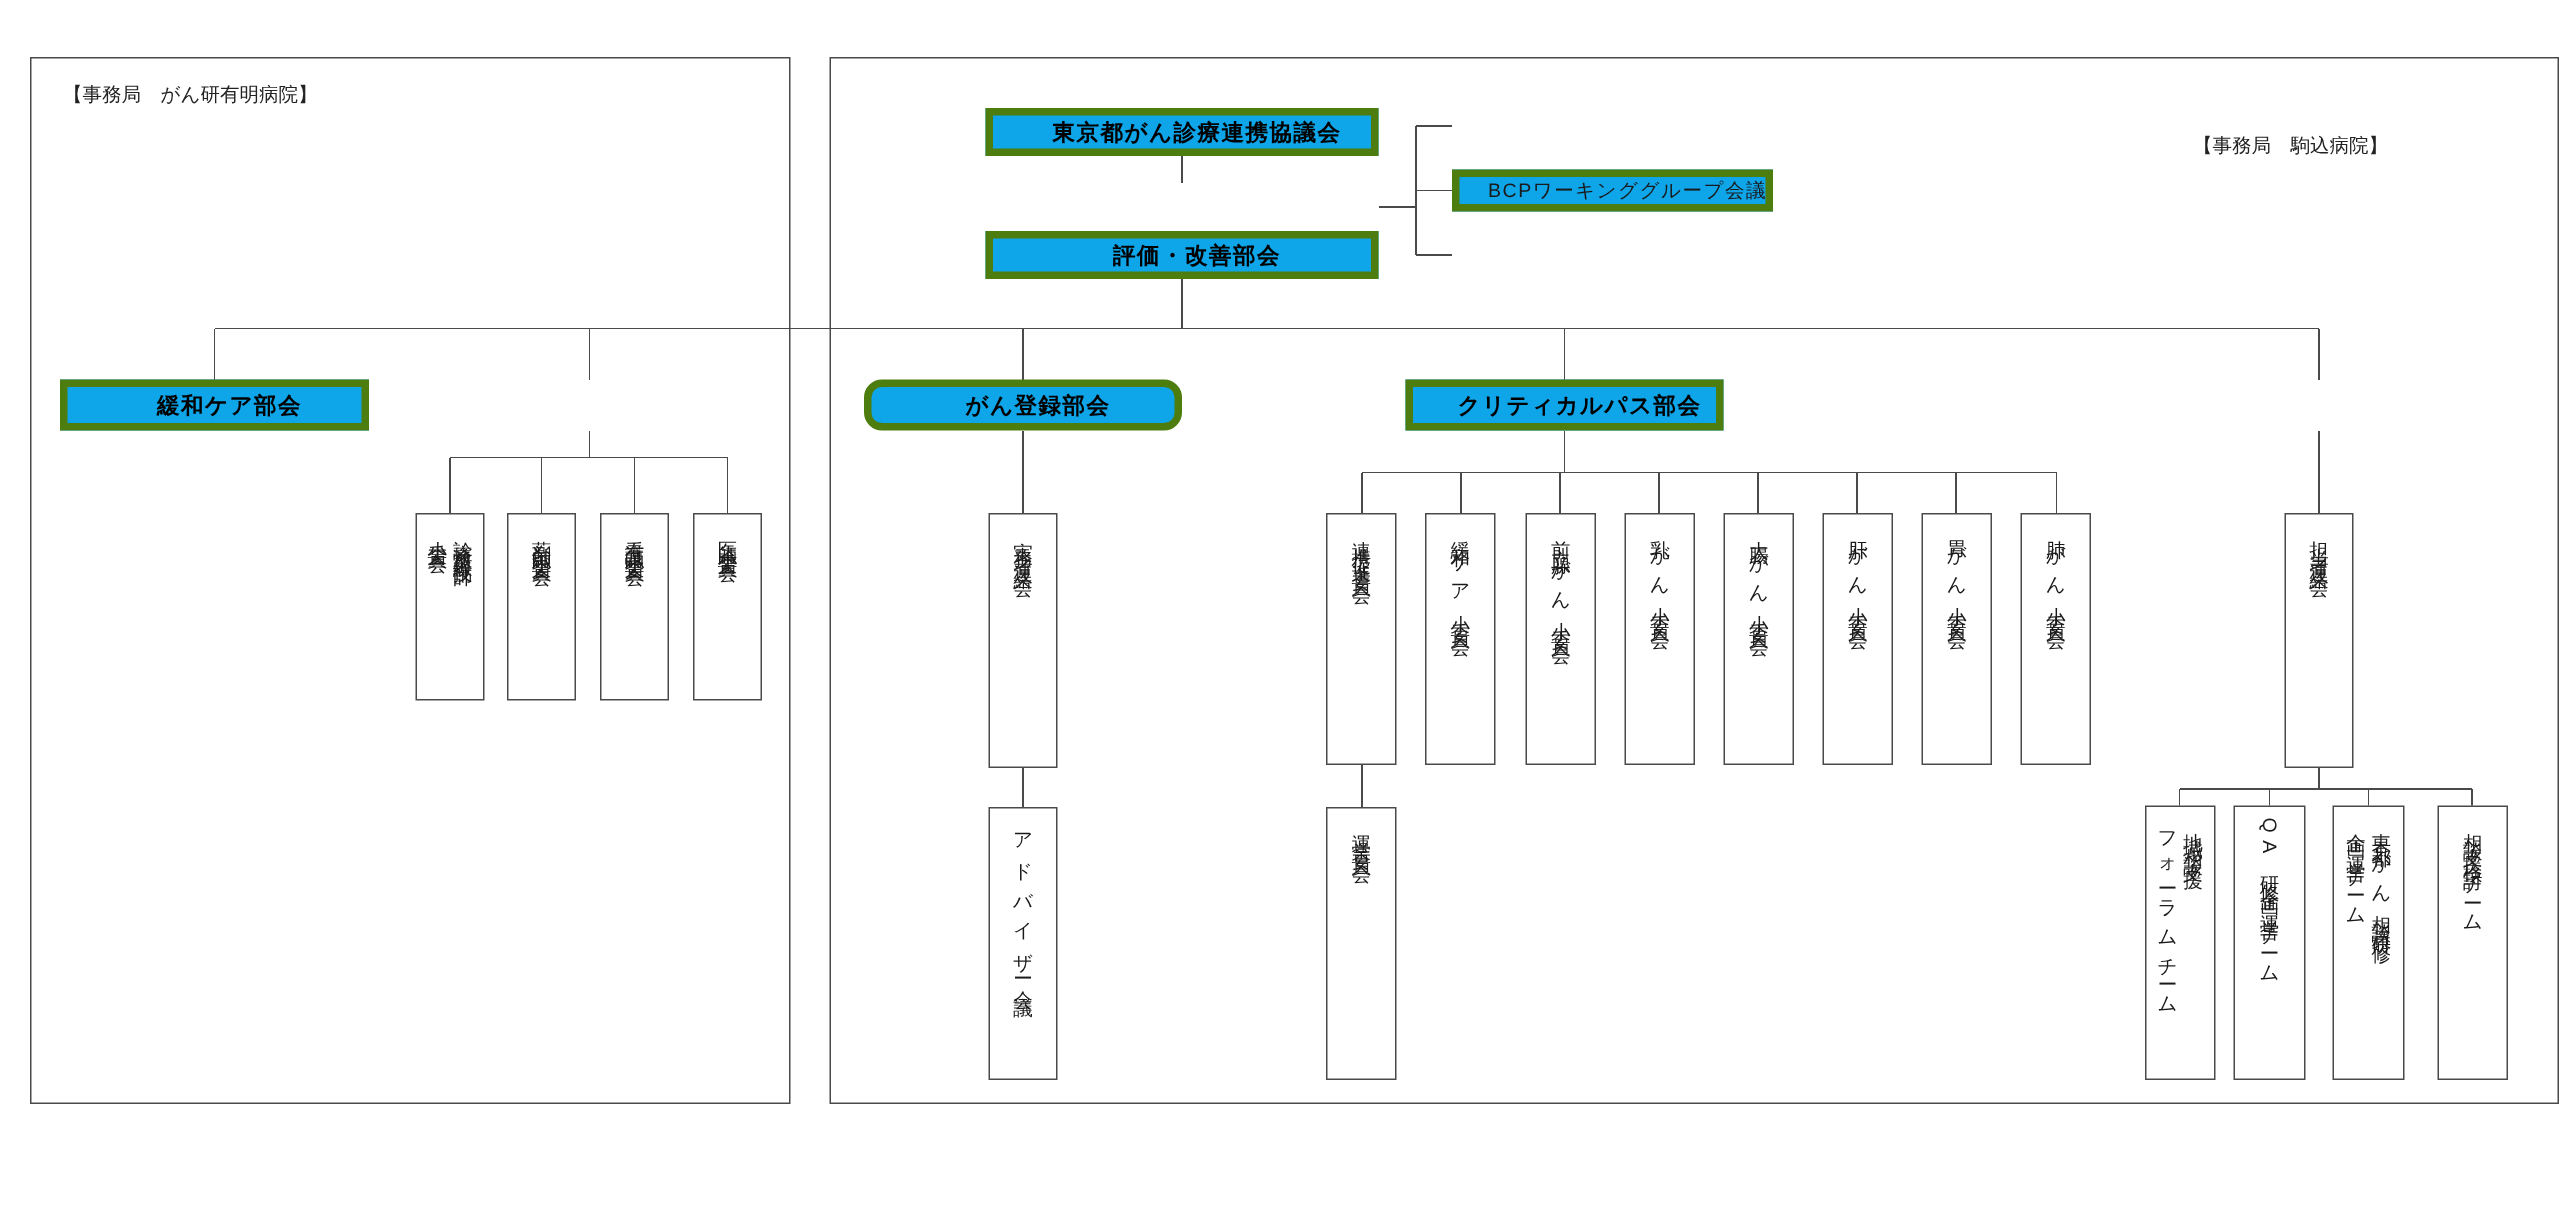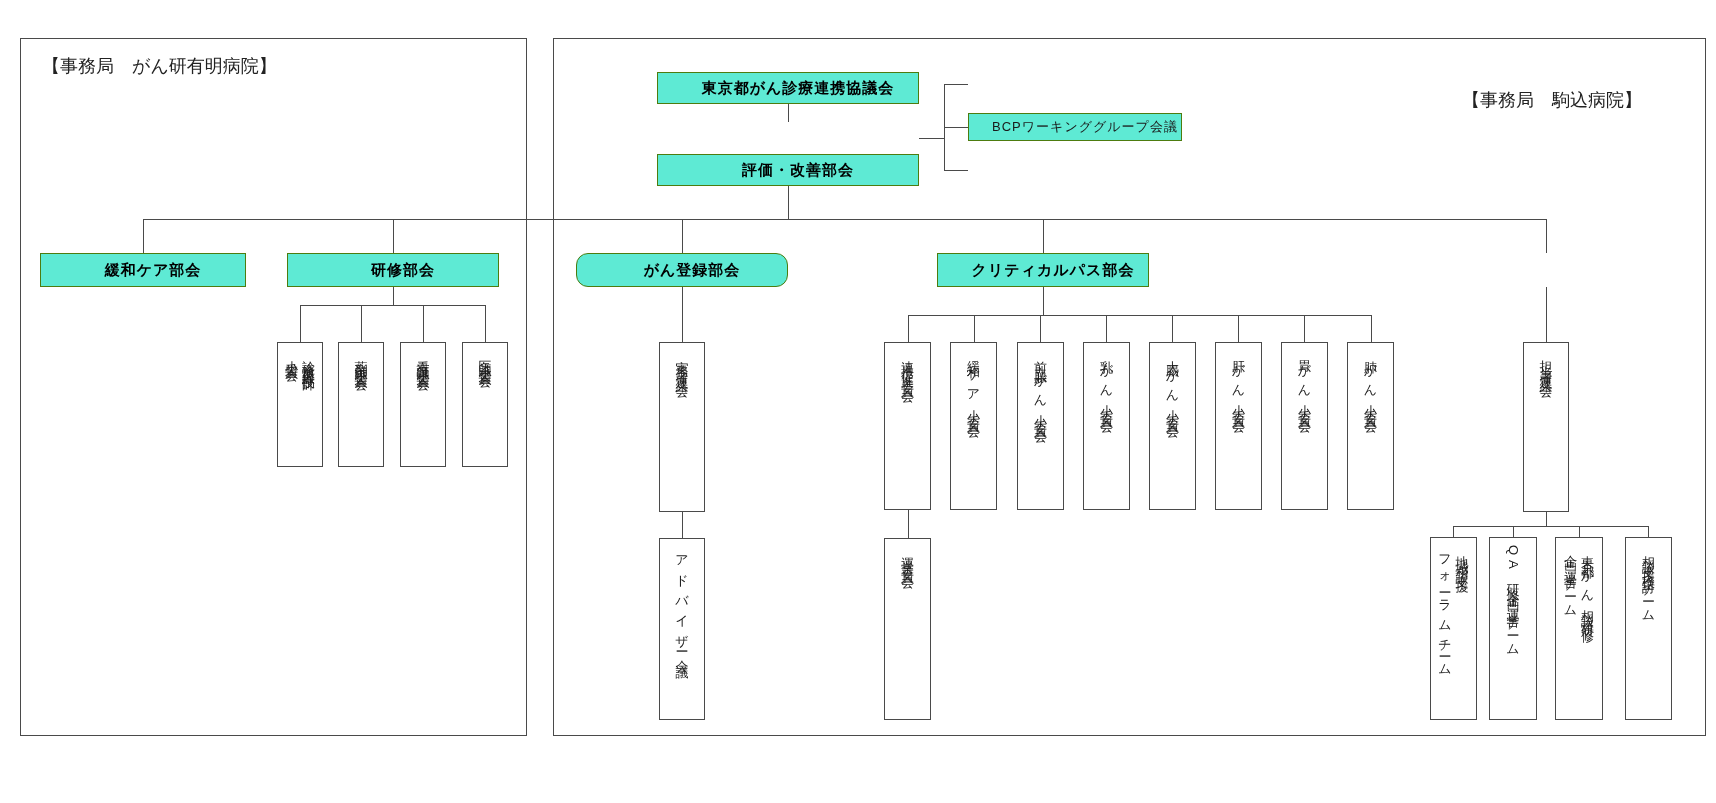--- a/index.html
+++ b/index.html
@@ -1,22 +1,22 @@
 <!DOCTYPE html>
 <html><head>
 <meta charset="utf-8">
 <style>
   html,body{margin:0;padding:0;background:#fff;}
   body{width:1716px;height:803px;position:relative;overflow:hidden;
        font-family:"Liberation Sans","DejaVu Sans",sans-serif;color:#1a1a1a;}
   .canvas{position:absolute;inset:0;}
   .region{position:absolute;border:1px solid #4a4a4a;background:transparent;box-sizing:border-box;}
-  .office-label{position:absolute;font-size:18px;color:#222;white-space:nowrap;}
+  .office-label{position:absolute;font-size:13px;color:#222;white-space:nowrap;}
   svg.connectors{position:absolute;left:0;top:0;}
-  .hbox{position:absolute;border:1px solid #4d7c0f;background:#5eead4;box-sizing:border-box;
+  .hbox{position:absolute;border:5px solid #4d7c0f;background:#0ea5e9;box-sizing:border-box;
         display:flex;align-items:center;justify-content:center;font-size:13px;
         letter-spacing:1px;white-space:nowrap;padding-left:20px;}
   .hbox.bold{font-weight:bold;font-size:15px;color:#000;}
   .vbox{position:absolute;border:1px solid #4a4a4a;background:#fff;box-sizing:border-box;
         display:flex;justify-content:center;align-items:flex-start;padding-top:7px;}
   .vbox span{writing-mode:vertical-rl;text-orientation:mixed;white-space:pre-line;
         font-size:13px;line-height:17px;color:#1a1a1a;}
   .vbox.short span{letter-spacing:3px;}
   .vbox.tall span{letter-spacing:5px;}
 </style>
@@ -81,21 +81,20 @@
       <line x1="1648" y1="526" x2="1648" y2="537"></line>
     </g>
   </svg>
 
   <div class="hbox bold" style="left:657px;top:72px;width:262px;height:32px;">東京都がん診療連携協議会</div>
   <div class="hbox bold" style="left:657px;top:122px;width:262px;height:32px;margin-top:32px;">評価・改善部会</div>
 
   <div class="hbox" style="left:968px;top:113px;width:214px;height:28px;">BCPワーキンググループ会議</div>
 
   <div class="hbox bold" style="left:40px;top:253px;width:206px;height:34px;">緩和ケア部会</div>
-  <div class="hbox bold" style="left:287px;top:253px;width:212px;height:34px;">研修部会</div>
   <div class="hbox bold" style="left:576px;top:253px;width:212px;height:34px;border-radius:12px;">がん登録部会</div>
   <div class="hbox bold" style="left:937px;top:253px;width:212px;height:34px;">クリティカルパス部会</div>
 
   <div class="vbox short" style="left:277px;top:342px;width:46px;height:125px;">
     <span>診療放射線技師
 小委員会</span>
     </div>
   <div class="vbox short" style="left:338px;top:342px;width:46px;height:125px;">
     <span>薬剤師小委員会</span>
     </div>

